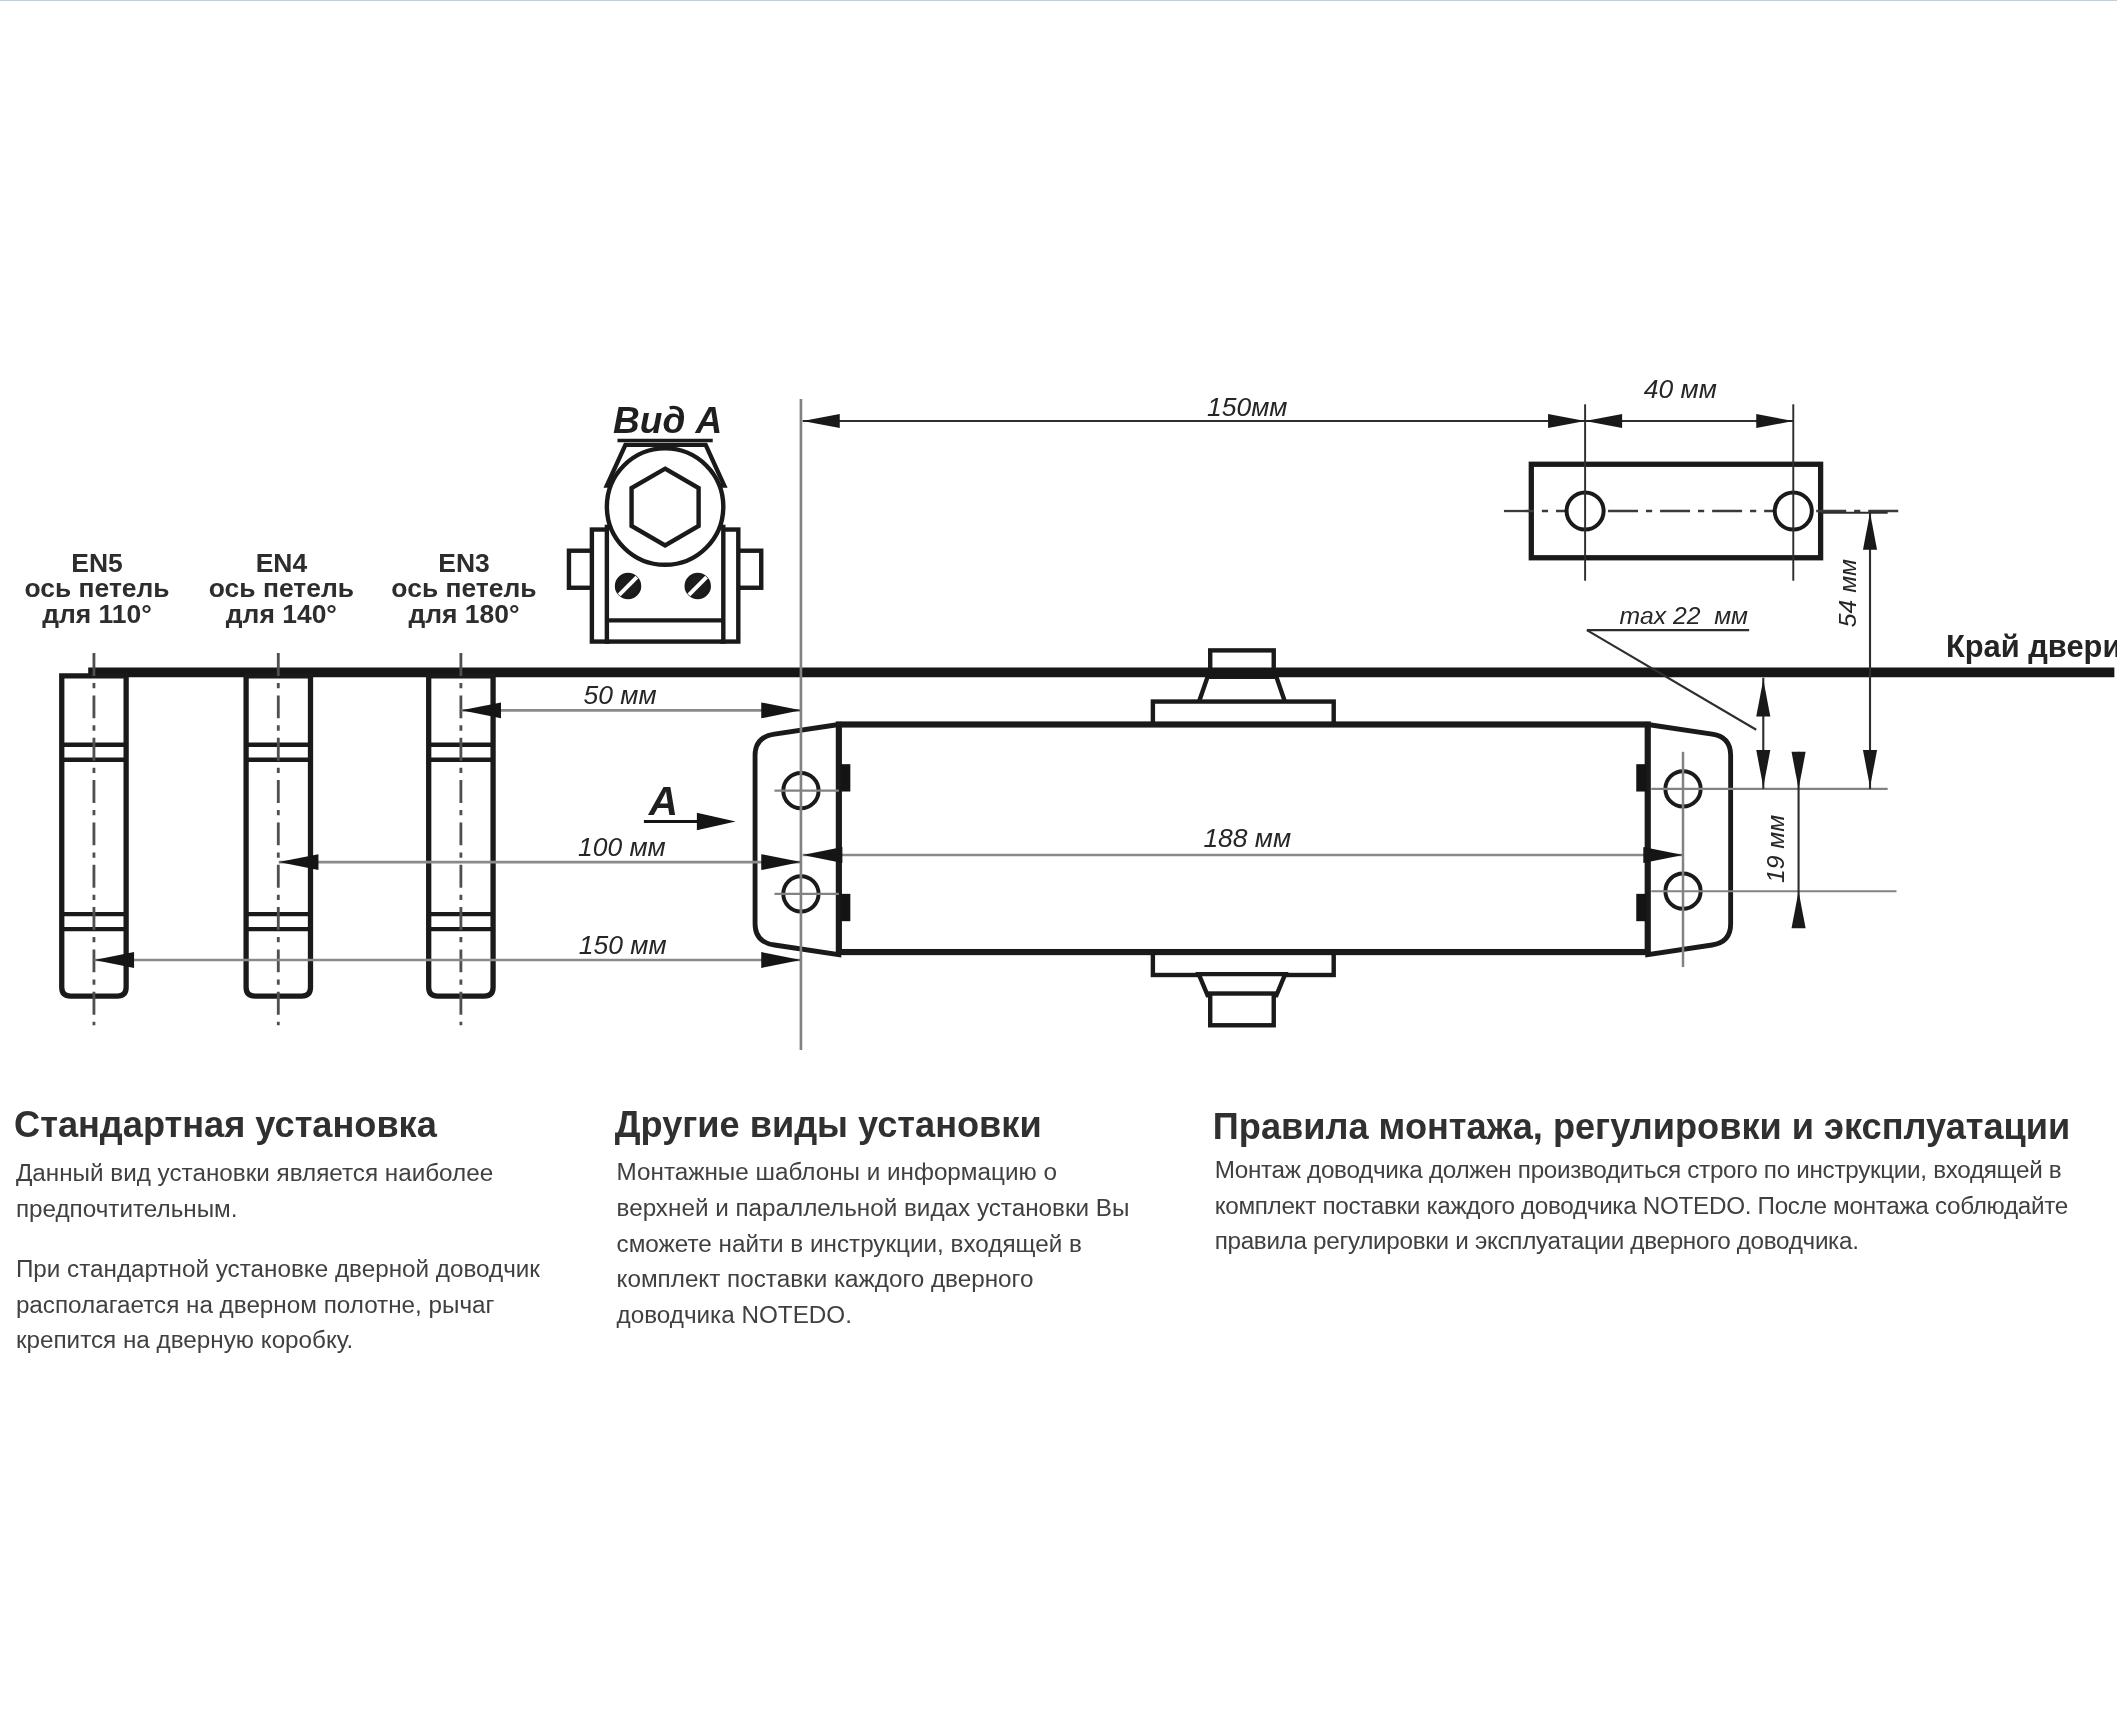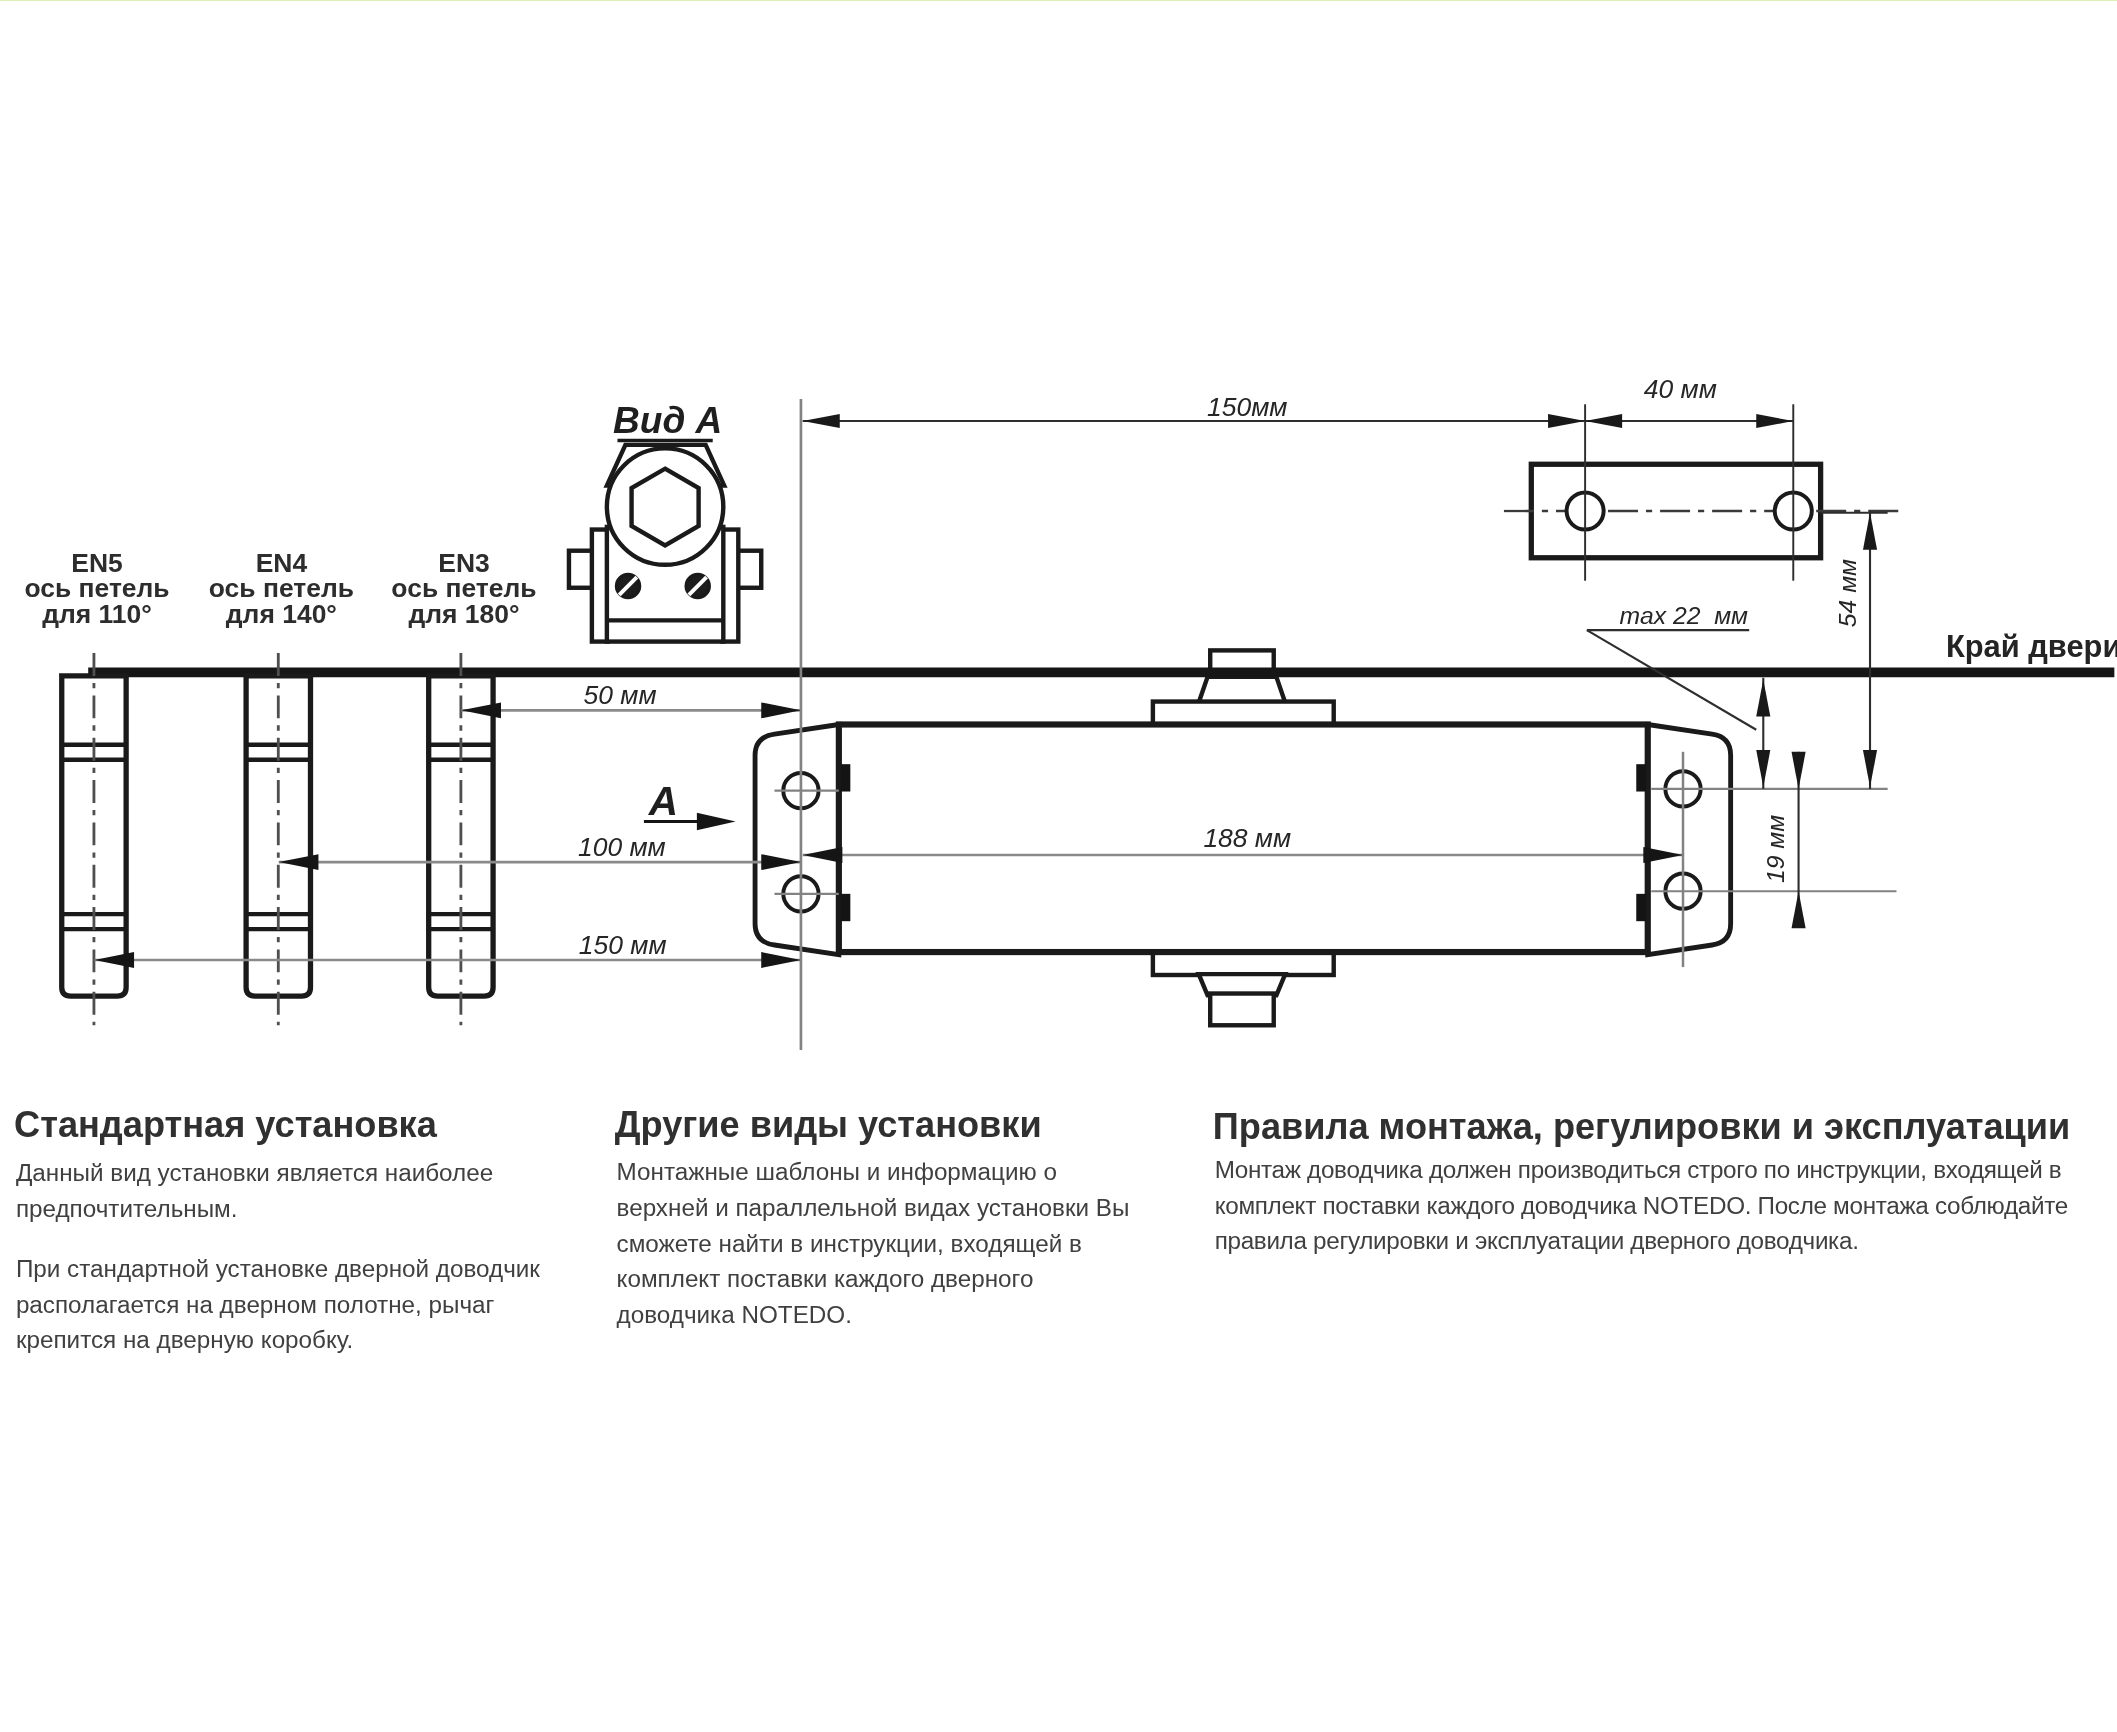--- a/index.html
+++ b/index.html
@@ -1,16 +1,16 @@
 <!DOCTYPE html>
 <html style="font-size:14px"><head>
 <meta charset="utf-8">
 <style>
   html,body{margin:0;padding:0;background:#ffffff;}
-  .page{position:relative;width:2117px;height:1733px;background:#84cc16;overflow:hidden;
+  .page{position:relative;width:2117px;height:1733px;background:#0369a1;overflow:hidden;
         font-family:"Liberation Sans", sans-serif;}
   svg{position:absolute;left:0;top:0;}
   text{font-family:"Liberation Sans", sans-serif;}
   .dim{font-style:italic;font-size:30px;fill:#262626;}
   .dimv{font-style:italic;font-size:28px;fill:#262626;}
   .enl{font-weight:bold;font-size:30px;fill:#2d2d2d;}
   .hd{font-weight:bold;font-size:41px;fill:#303030;}
   .bd{font-size:27.5px;fill:#404040;}
 </style>
 </head>

